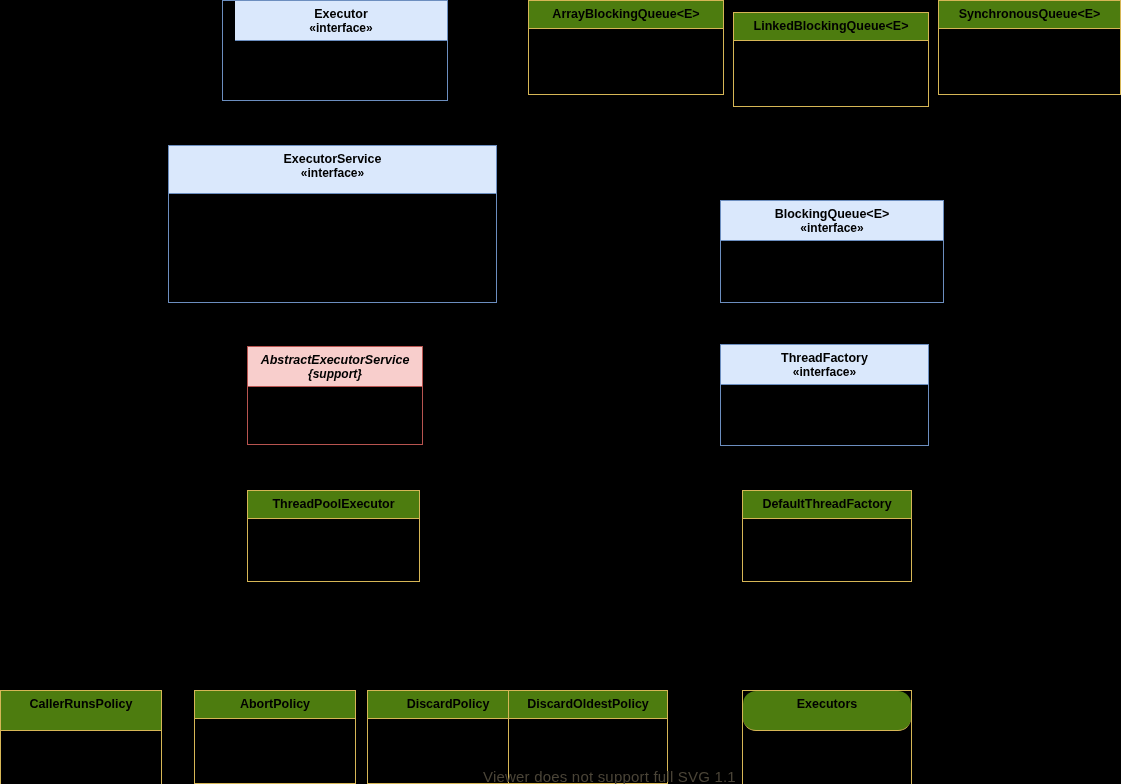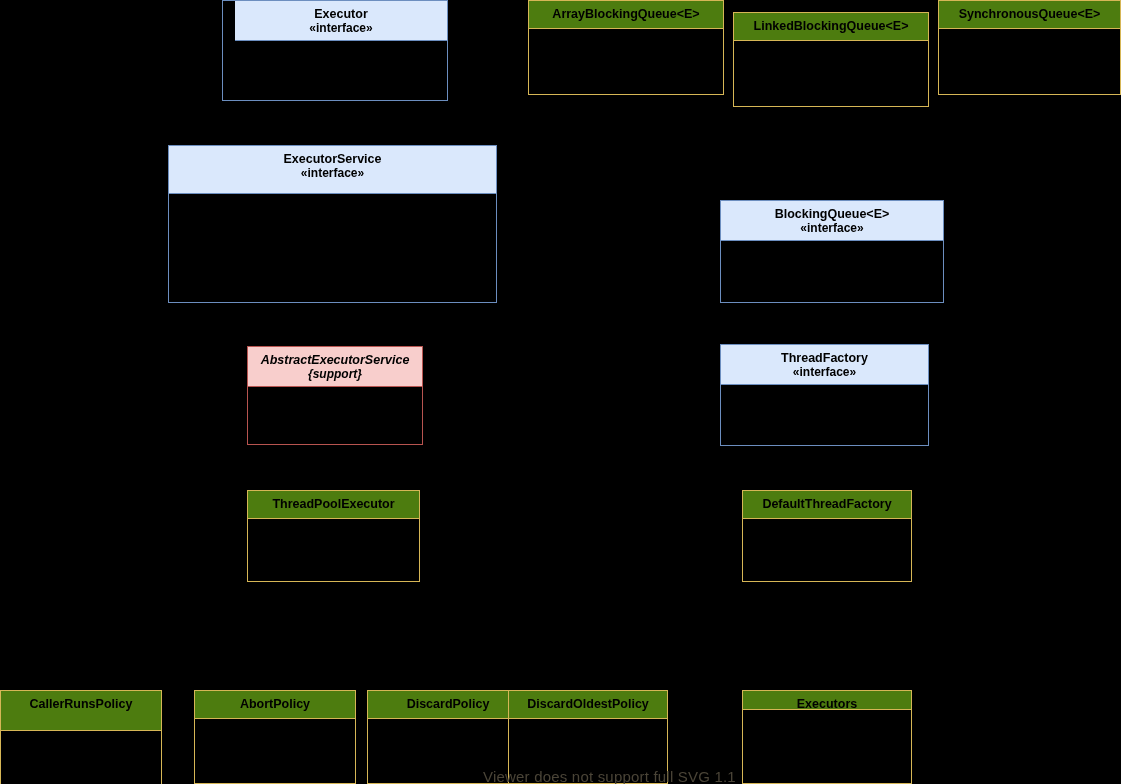--- a/index.html
+++ b/index.html
@@ -144,17 +144,17 @@
     </div>
     <div class="uml-box k-class" style="left: 339px; top: 690px; width: 162px; height: 94px; margin-left: 28px;">
       <div class="uml-header" style="height: 28px;"><span>DiscardPolicy</span></div>
       <div class="uml-body" style="height: 64px;"></div>
     </div>
     <div class="uml-box k-class" style="left: 508px; top: 690px; width: 160px; height: 94px;">
       <div class="uml-header" style="height: 28px;"><span>DiscardOldestPolicy</span></div>
       <div class="uml-body" style="height: 64px;"></div>
     </div>
     <div class="uml-box k-class" style="left: 742px; top: 690px; width: 170px; height: 94px;">
-      <div class="uml-header" style="height: 19px;"><span>Executors</span></div>
+      <div class="uml-header" style="height: 40px; border-radius: 13px;"><span>Executors</span></div>
       <div class="uml-body" style="height: 64px;"></div>
     </div>
     <div class="watermark" style="left: 483px; top: 768px;">Viewer does not support full SVG 1.1</div>
   </div>
 
 </body></html>

